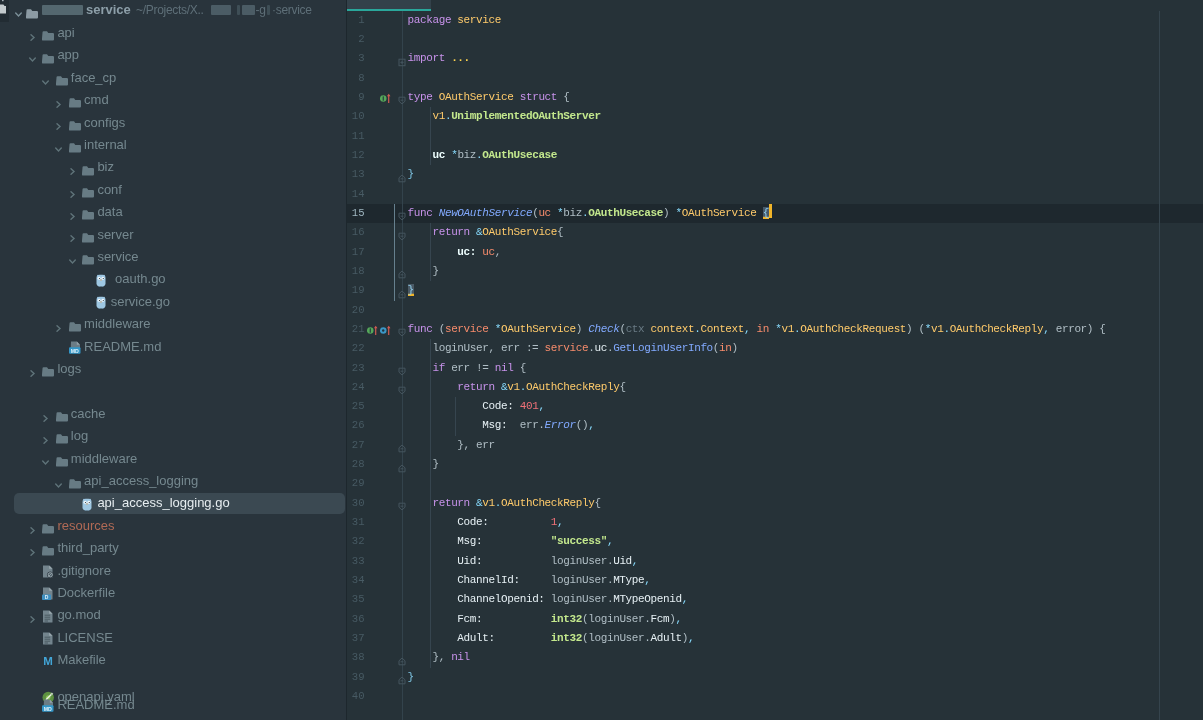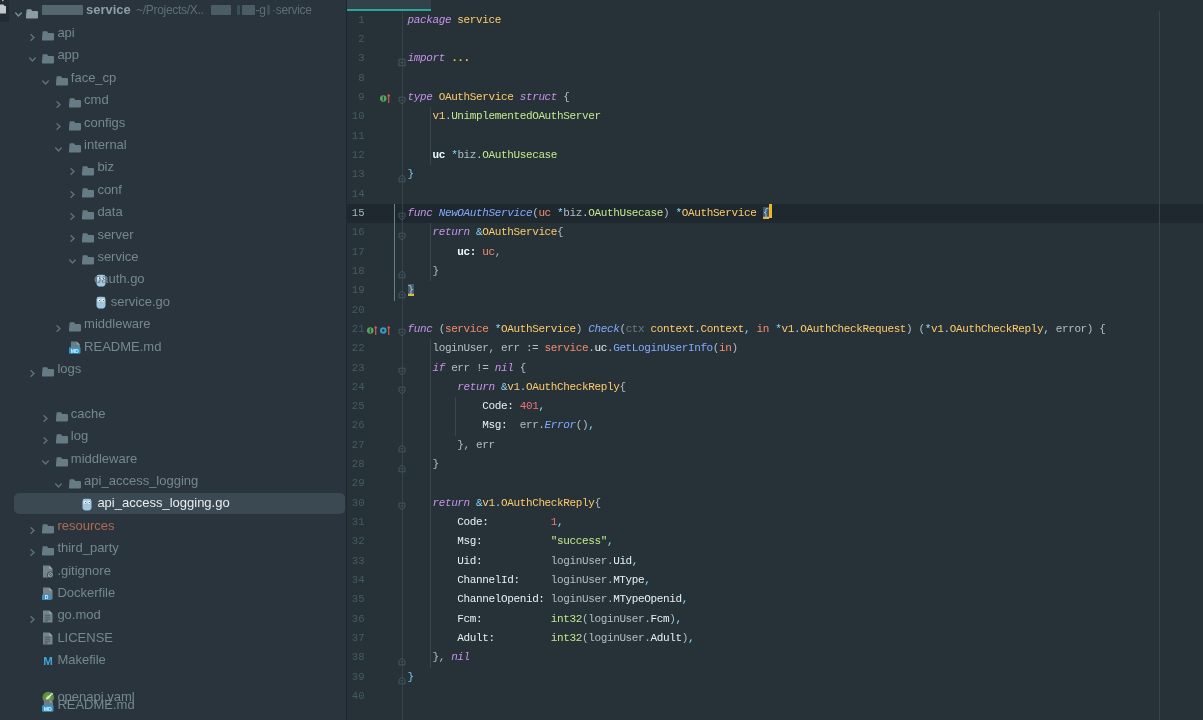--- a/index.html
+++ b/index.html
@@ -18,25 +18,25 @@
 #nums { position:absolute; left:0; top:10.6px; width:17.5px; text-align:right;
         font-family:"Liberation Mono",monospace; font-size:10.6px; line-height:19.335px; color:#475a63;
         white-space:pre; }
 #nums div { height:19.335px; }
 #nums .act { color:#9fb6c0;font-family:Liberation Mono, monospace; }
 #code { position:absolute; left:60.5px; top:10.6px;
         font-family:"Liberation Mono",monospace; font-size:11px; letter-spacing:-0.37px; line-height:19.335px; color:#b0bec5;
         white-space:pre; }
 .cl { height:19.335px; }
 i { font-style:normal; }
-.k { color:#c792ea; font-style:italic; }
+.k { color:#c792ea; }
 .t { color:#ffcb6b; }
 .f { color:#82aaff; font-style:italic; }
 .f2 { color:#82aaff; }
-.g { color:#c3e88d; }
+.g { color:#c3e88d;font-weight:bold; }
 .p { color:#f78c6c; }
 .n { color:#f07178; }
 .c { color:#89ddff; }
 .w { color:#eeffff; font-weight:bold; }
 .dm { color:#697a84;text-align:center; }
 .cy2 { color:#7fc6e4; }
 .y3 { color:#ffd54f; font-weight:bold; }
 .w2 { color:#e6f0f4; }
 .bb1 { color:#8fcdea; background:#46596a; box-shadow:inset 0 -2.2px 0 #f0b429; }
 .cur { display:inline-block; width:2.4px; height:14px; background:#f0b429; vertical-align:-2.5px; margin-left:0.3px; }
@@ -184,21 +184,21 @@
             <circle cx="2" cy="1.6" r="0.8" fill="#9ec7e2"></circle>
             <circle cx="8" cy="1.6" r="0.8" fill="#9ec7e2"></circle>
             <circle cx="3.1" cy="4.2" r="1.5" fill="#f2f8fc"></circle>
             <circle cx="6.9" cy="4.2" r="1.5" fill="#f2f8fc"></circle>
             <circle cx="3.5" cy="4.5" r="0.6" fill="#2b3a42"></circle>
             <circle cx="7.3" cy="4.5" r="0.6" fill="#2b3a42"></circle>
             <ellipse cx="5" cy="6" rx="1.1" ry="0.8" fill="#c7b091"></ellipse>
             <rect x="2.6" y="12" width="1.6" height="1" rx="0.5" fill="#6b8ba0"></rect>
             <rect x="5.8" y="12" width="1.6" height="1" rx="0.5" fill="#6b8ba0"></rect>
           </svg></span>
-        <span class="tlabel" style="left:94px">oauth.go</span>
+        <span class="tlabel" style="left:115px">oauth.go</span>
       </div>
 <div class="trow" style="top:291.0px">
         <span class="tic" style="left:95.8px;top:4px"><svg width="10" height="13" viewBox="0 0 10 13">
             <rect x="0.5" y="0.8" width="9" height="11.6" rx="3.1" fill="#9ec7e2"></rect>
             <circle cx="2" cy="1.6" r="0.8" fill="#9ec7e2"></circle>
             <circle cx="8" cy="1.6" r="0.8" fill="#9ec7e2"></circle>
             <circle cx="3.1" cy="4.2" r="1.5" fill="#f2f8fc"></circle>
             <circle cx="6.9" cy="4.2" r="1.5" fill="#f2f8fc"></circle>
             <circle cx="3.5" cy="4.5" r="0.6" fill="#2b3a42"></circle>
             <circle cx="7.3" cy="4.5" r="0.6" fill="#2b3a42"></circle>

